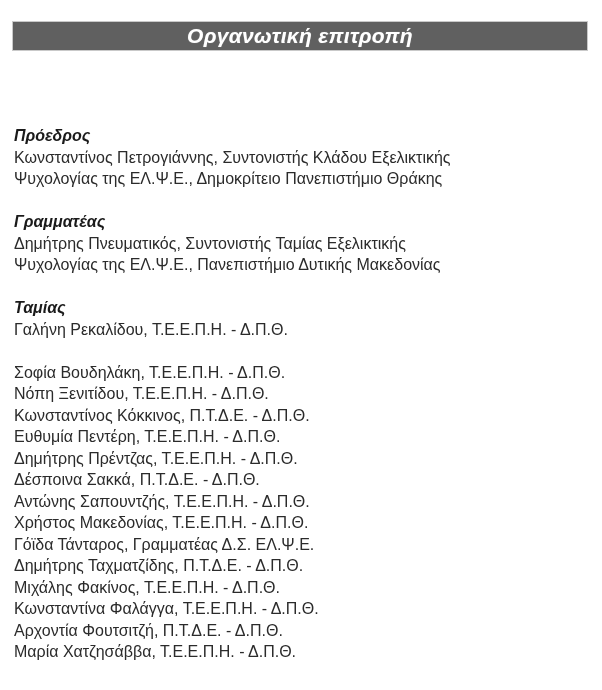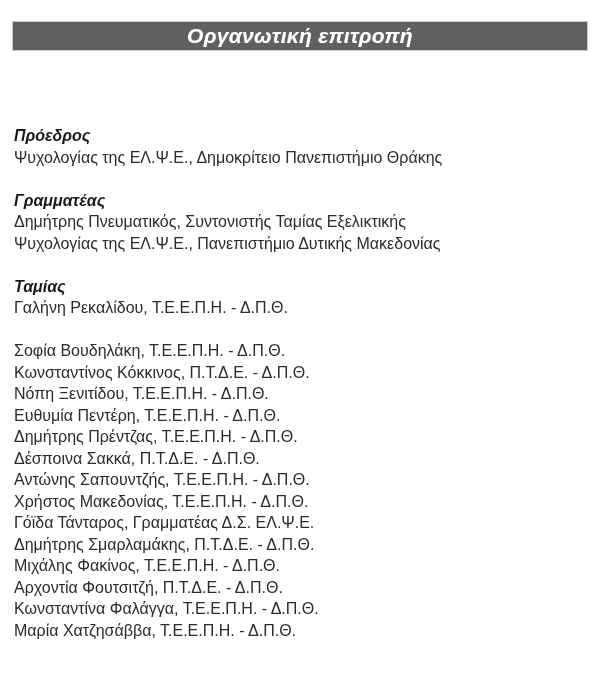--- a/index.html
+++ b/index.html
@@ -75,41 +75,42 @@
 </head>
 <body>
 
 <div class="page">
   <header class="title-bar">
     <span class="title-text">Οργανωτική επιτροπή</span>
   </header>
   <main class="content" id="content">
       <section class="section">
         <h2 class="section-heading">Πρόεδρος</h2>
+        <div class="member-line">Κωνσταντίνος Πετρογιάννης, Συντονιστής Κλάδου Εξελικτικής</div>
         <div class="member-line">Ψυχολογίας της ΕΛ.Ψ.Ε., Δημοκρίτειο Πανεπιστήμιο Θράκης</div>
       </section>
       <section class="section">
         <h2 class="section-heading">Γραμματέας</h2>
         <div class="member-line">Δημήτρης Πνευματικός, Συντονιστής Ταμίας Εξελικτικής</div>
         <div class="member-line">Ψυχολογίας της ΕΛ.Ψ.Ε., Πανεπιστήμιο Δυτικής Μακεδονίας</div>
       </section>
       <section class="section">
         <h2 class="section-heading">Ταμίας</h2>
         <div class="member-line">Γαλήνη Ρεκαλίδου, Τ.Ε.Ε.Π.Η. - Δ.Π.Θ.</div>
       </section>
       <section class="section">
         <div class="member-line">Σοφία Βουδηλάκη, Τ.Ε.Ε.Π.Η. - Δ.Π.Θ.</div>
+        <div class="member-line">Νόπη Ξενιτίδου, Τ.Ε.Ε.Π.Η. - Δ.Π.Θ.</div>
         <div class="member-line">Κωνσταντίνος Κόκκινος, Π.Τ.Δ.Ε. - Δ.Π.Θ.</div>
-        <div class="member-line">Νόπη Ξενιτίδου, Τ.Ε.Ε.Π.Η. - Δ.Π.Θ.</div>
         <div class="member-line">Ευθυμία Πεντέρη, Τ.Ε.Ε.Π.Η. - Δ.Π.Θ.</div>
         <div class="member-line">Δημήτρης Πρέντζας, Τ.Ε.Ε.Π.Η. - Δ.Π.Θ.</div>
         <div class="member-line">Δέσποινα Σακκά, Π.Τ.Δ.Ε. - Δ.Π.Θ.</div>
         <div class="member-line">Αντώνης Σαπουντζής, Τ.Ε.Ε.Π.Η. - Δ.Π.Θ.</div>
         <div class="member-line">Χρήστος Μακεδονίας, Τ.Ε.Ε.Π.Η. - Δ.Π.Θ.</div>
         <div class="member-line">Γόϊδα Τάνταρος, Γραμματέας Δ.Σ. ΕΛ.Ψ.Ε.</div>
-        <div class="member-line">Δημήτρης Σμαρλαμάκης, Π.Τ.Δ.Ε. - Δ.Π.Θ.</div>
+        <div class="member-line">Δημήτρης Ταχματζίδης, Π.Τ.Δ.Ε. - Δ.Π.Θ.</div>
         <div class="member-line">Μιχάλης Φακίνος, Τ.Ε.Ε.Π.Η. - Δ.Π.Θ.</div>
+        <div class="member-line">Κωνσταντίνα Φαλάγγα, Τ.Ε.Ε.Π.Η. - Δ.Π.Θ.</div>
         <div class="member-line">Αρχοντία Φουτσιτζή, Π.Τ.Δ.Ε. - Δ.Π.Θ.</div>
-        <div class="member-line">Κωνσταντίνα Φαλάγγα, Τ.Ε.Ε.Π.Η. - Δ.Π.Θ.</div>
         <div class="member-line">Μαρία Χατζησάββα, Τ.Ε.Ε.Π.Η. - Δ.Π.Θ.</div>
       </section>
     </main>
 </div>
 
 </body></html>

